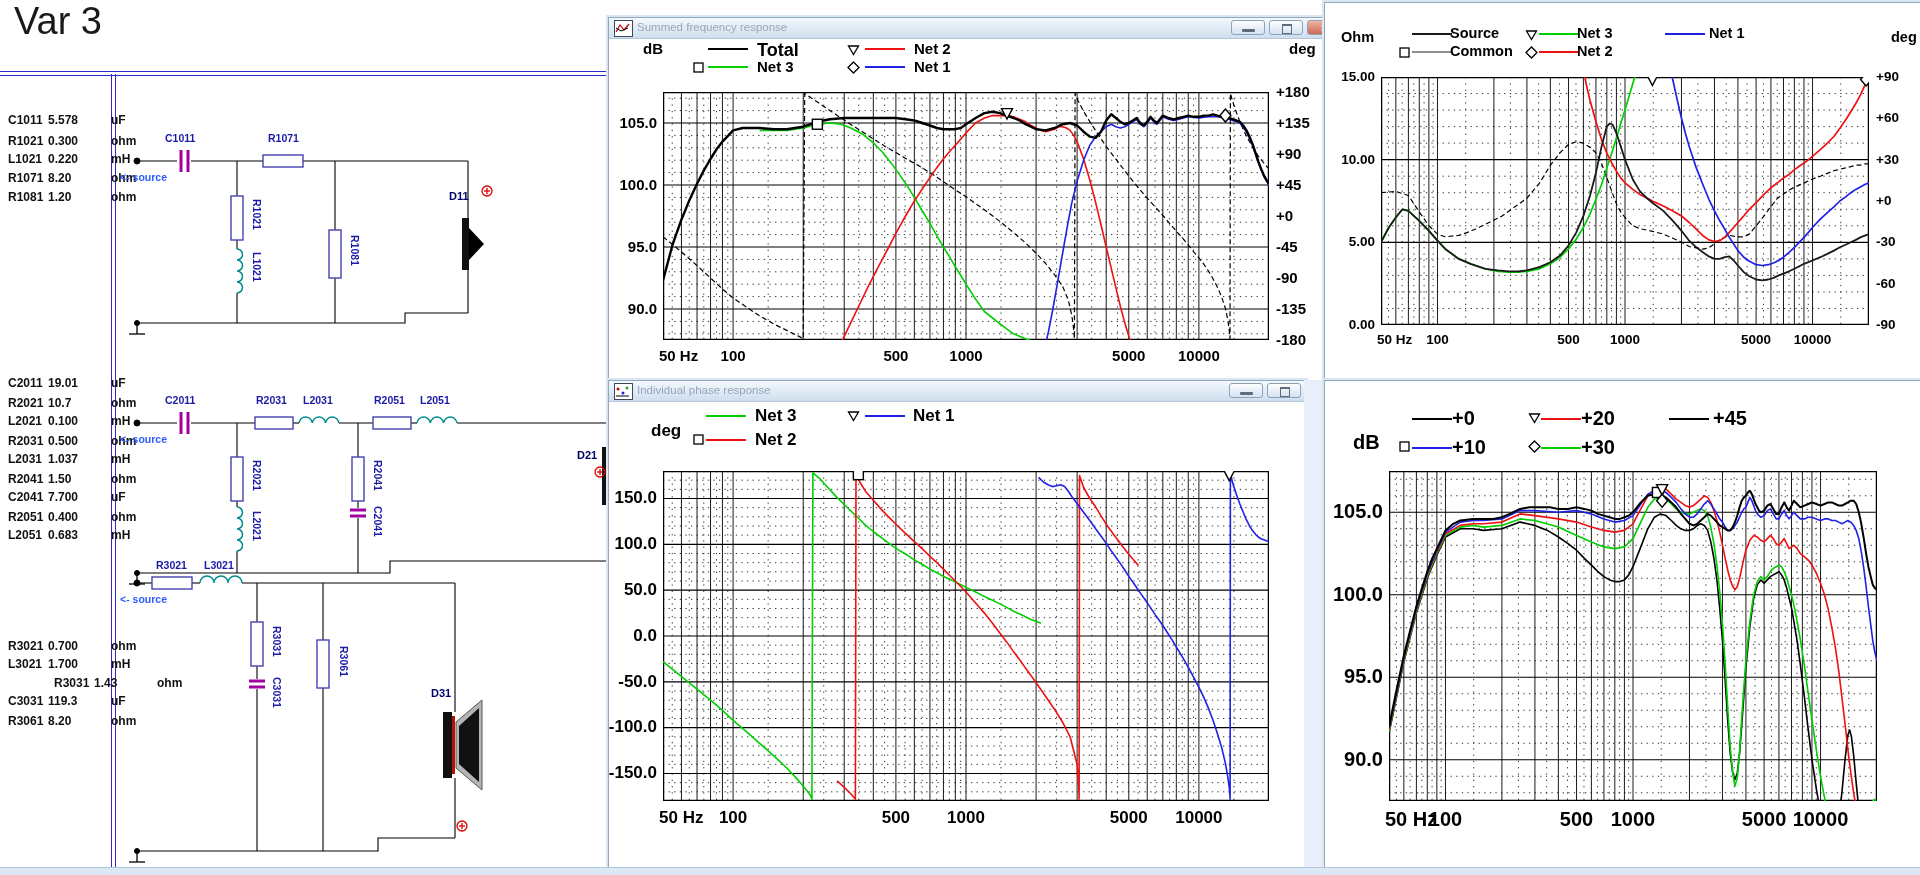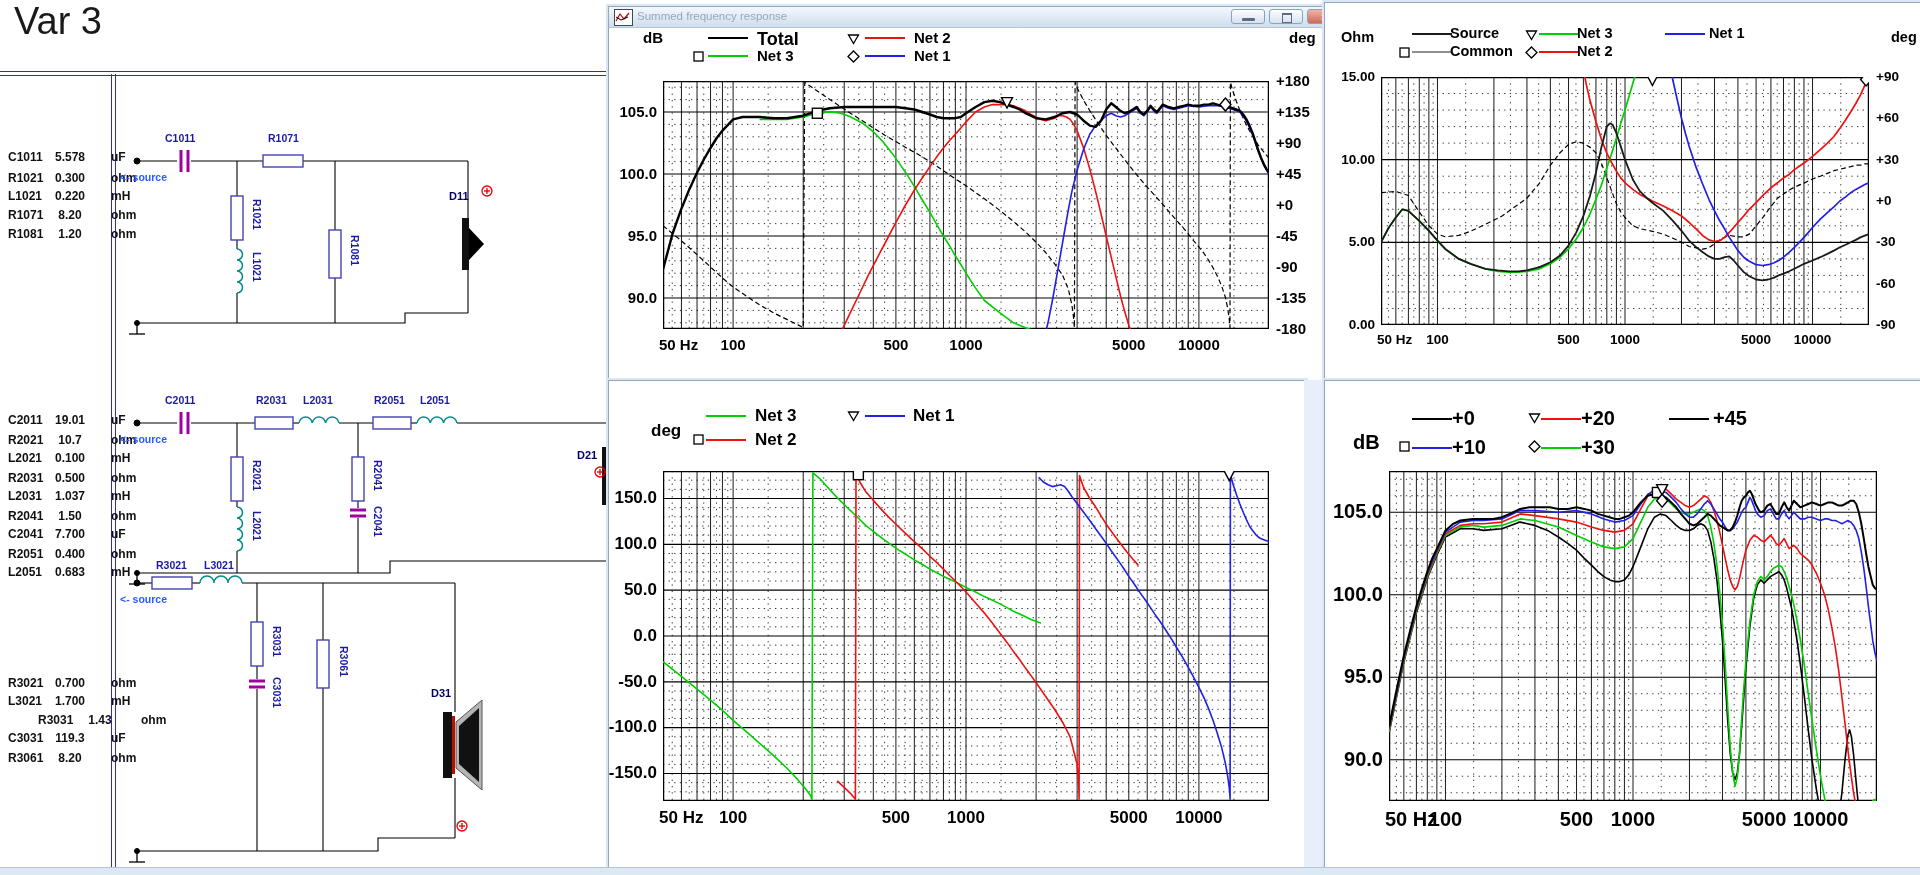--- a/index.html
+++ b/index.html
@@ -5,21 +5,21 @@
   html,body{margin:0;padding:0;}
   body{width:1920px;height:875px;overflow:hidden;background:#fff;
        font-family:"Liberation Sans", sans-serif;position:relative;}
   
   #left-panel{position:absolute;left:0;top:0;width:608px;height:875px;background:#fff;}
   #var-title{position:absolute;left:14px;top:0px;font-size:38px;font-weight:400;color:#1a1a1a;letter-spacing:0px;}
   .hrule{position:absolute;left:0;top:71px;width:608px;height:3px;border-top:1.5px solid #2a2ad0;border-bottom:1.5px solid #2a2ad0;}
   .vrule{position:absolute;left:111px;top:74px;width:3px;height:801px;border-left:1.5px solid #2a2ad0;border-right:1.5px solid #2a2ad0;}
   .comp-row{position:absolute;font-size:12px;font-weight:700;color:#111;white-space:nowrap;}
   .comp-name{display:inline-block;width:40px;text-align:left;}
-  .comp-val{display:inline-block;width:44px;text-align:center;margin-top:37px;}
+  .comp-val{display:inline-block;width:44px;text-align:left;}
   .comp-unit{display:inline-block;margin-left:19px;}
   #schematic-svg{position:absolute;left:0;top:0;}
   
   .win{position:absolute;background:#fff;border:1px solid #93a7bd;outline:2px solid #dbe6f3;overflow:hidden;}
   .titlebar{position:absolute;left:0;top:0;right:0;height:20px;
             background:linear-gradient(#f3f8fd,#cfdeee);border-bottom:1px solid #b6c6da;}
   .title-icon{position:absolute;left:5px;top:2px;width:17px;height:15px;background:#fff;border:1px solid #3a4a5a;}
   .title-text{position:absolute;left:28px;top:3px;font-size:11.5px;font-weight:400;}
   .btn{position:absolute;top:2px;width:34px;height:15px;border:1px solid #8ca2ba;border-radius:3px;
        background:linear-gradient(#fdfefe,#d5e2f1);box-sizing:border-box;}
@@ -53,21 +53,21 @@
       <div class="comp-row" style="left: 8px; top: 396px;"><span class="comp-name">R2021</span><span class="comp-val">10.7</span><span class="comp-unit">ohm</span></div>
       <div class="comp-row" style="left: 8px; top: 414px;"><span class="comp-name">L2021</span><span class="comp-val">0.100</span><span class="comp-unit">mH</span></div>
       <div class="comp-row" style="left: 8px; top: 434px; text-decoration: underline;"><span class="comp-name">R2031</span><span class="comp-val">0.500</span><span class="comp-unit">ohm</span></div>
       <div class="comp-row" style="left: 8px; top: 452px;"><span class="comp-name">L2031</span><span class="comp-val">1.037</span><span class="comp-unit">mH</span></div>
       <div class="comp-row" style="left: 8px; top: 472px;"><span class="comp-name">R2041</span><span class="comp-val">1.50</span><span class="comp-unit">ohm</span></div>
       <div class="comp-row" style="left: 8px; top: 490px;"><span class="comp-name">C2041</span><span class="comp-val">7.700</span><span class="comp-unit">uF</span></div>
       <div class="comp-row" style="left: 8px; top: 510px;"><span class="comp-name">R2051</span><span class="comp-val">0.400</span><span class="comp-unit">ohm</span></div>
       <div class="comp-row" style="left: 8px; top: 528px;"><span class="comp-name">L2051</span><span class="comp-val">0.683</span><span class="comp-unit">mH</span></div>
       <div class="comp-row" style="left: 8px; top: 639px;"><span class="comp-name">R3021</span><span class="comp-val">0.700</span><span class="comp-unit">ohm</span></div>
       <div class="comp-row" style="left: 8px; top: 657px;"><span class="comp-name">L3021</span><span class="comp-val">1.700</span><span class="comp-unit">mH</span></div>
-      <div class="comp-row" style="left: 0; top: 676px; padding-left: 38px;"><span class="comp-name">R3031</span><span class="comp-val">1.43</span><span class="comp-unit">ohm</span></div>
+      <div class="comp-row" style="left: 16px; top: 676px; padding-left: 38px;"><span class="comp-name">R3031</span><span class="comp-val">1.43</span><span class="comp-unit">ohm</span></div>
       <div class="comp-row" style="left: 8px; top: 694px;"><span class="comp-name">C3031</span><span class="comp-val">119.3</span><span class="comp-unit">uF</span></div>
       <div class="comp-row" style="left: 8px; top: 714px;"><span class="comp-name">R3061</span><span class="comp-val">8.20</span><span class="comp-unit">ohm</span></div>
     </div>
 
   <svg id="schematic-svg" width="608" height="875" viewBox="0 0 608 875">
 
     <g stroke="#000" stroke-width="1.1" fill="none">
       <line x1="140" y1="161" x2="177" y2="161"></line>
         <line x1="191" y1="161" x2="263" y2="161"></line>
       <line x1="303" y1="161" x2="468" y2="161"></line>
@@ -203,21 +203,21 @@
       <text x="431" y="697">D31</text>
     </g>
     <g font-family="Liberation Sans, sans-serif" font-size="10.5" font-weight="700" fill="#2b5cff">
       <text x="120" y="181">&lt;- source</text>
       <text x="120" y="443">&lt;- source</text>
       <text x="120" y="603">&lt;- source</text>
     </g>
   </svg>
 </div>
 
-<div class="win" style="left: 608px; top: 6px; width: 716px; height: 376px;">
+<div class="win" style="left: 608px; top: 17px; width: 716px; height: 376px;">
   <div class="titlebar">
     <span class="title-icon">
       <svg width="15" height="13">
           <polyline points="1,10 5,3 9,8 14,2" fill="none" stroke="#c00" stroke-width="1.2"></polyline>
           <polyline points="1,6 6,9 13,6" fill="none" stroke="#000" stroke-width="1"></polyline>
         </svg>
     </span>
     <span class="title-text" style="color: rgb(152, 166, 184);">Summed frequency response</span>
   <span class="btn" style="left: 622px;">
         <span class="g-min"></span>
@@ -354,20 +354,38 @@
     <span class="axis-label" style="left: 667px; top: 313px; font-size: 15px;">-180</span>
     <span class="axis-label" style="left: 50px; text-align: left; top: 329px; font-size: 15px;">50 Hz</span>
     <span class="axis-label" style="left: 79.1076px; width: 90px; text-align: center; top: 329px; font-size: 15px;">100</span>
     <span class="axis-label" style="left: 241.892px; width: 90px; text-align: center; top: 329px; font-size: 15px;">500</span>
     <span class="axis-label" style="left: 312px; width: 90px; text-align: center; top: 329px; font-size: 15px;">1000</span>
     <span class="axis-label" style="left: 474.785px; width: 90px; text-align: center; top: 329px; font-size: 15px;">5000</span>
     <span class="axis-label" style="left: 544.892px; width: 90px; text-align: center; top: 329px; font-size: 15px;">10000</span>
   </div>
 
 <div class="win" style="left: 608px; top: 380px; width: 696px; height: 488px;">
+  <div class="titlebar">
+    <span class="title-icon">
+      <svg width="15" height="13">
+          <circle cx="3" cy="4" r="1.5" fill="#c00"></circle>
+          <circle cx="8" cy="8" r="1.5" fill="#22c"></circle>
+          <circle cx="12" cy="3" r="1.5" fill="#2a2"></circle>
+          <polyline points="1,11 14,11" stroke="#000" stroke-width="1"></polyline>
+        </svg>
+    </span>
+    <span class="title-text" style="color: rgb(152, 166, 184);">Individual phase response</span>
+  <span class="btn" style="left: 620px;">
+        <span class="g-min"></span>
+      </span>
+      <span class="btn" style="left: 658px;">
+        <span class="g-max"></span>
+      </span>
+      <span class="btn close" style="left: 696px;"></span>
+    </div>
 <span class="unit-label" style="left: 42px; top: 40px; font-size: 17px;">deg</span>
     <span class="leg-line" style="left: 97px; top: 34.35px; width: 40px; border-top-width: 2.5px; border-top-color: rgb(0, 207, 0);"></span>
     <span class="leg-label" style="left: 146px; top: 25px; font-size: 17px;">Net 3</span>
     <svg width="13" height="13" style="position: absolute; left: 83px; top: 52.06px;">
       <rect x="2" y="2" width="9" height="9" fill="#fff" stroke="#000" stroke-width="1.3"></rect>
     </svg>
     <span class="leg-line" style="left: 97px; top: 58.35px; width: 40px; border-top-width: 2.5px; border-top-color: rgb(238, 17, 17);"></span>
     <span class="leg-label" style="left: 146px; top: 49px; font-size: 17px;">Net 2</span>
     <svg width="13" height="13" style="position: absolute; left: 238px; top: 28.06px;">
       <path d="M1.5 3 L11.5 3 L6.5 11.5 Z" fill="#fff" stroke="#000" stroke-width="1.3"></path>

